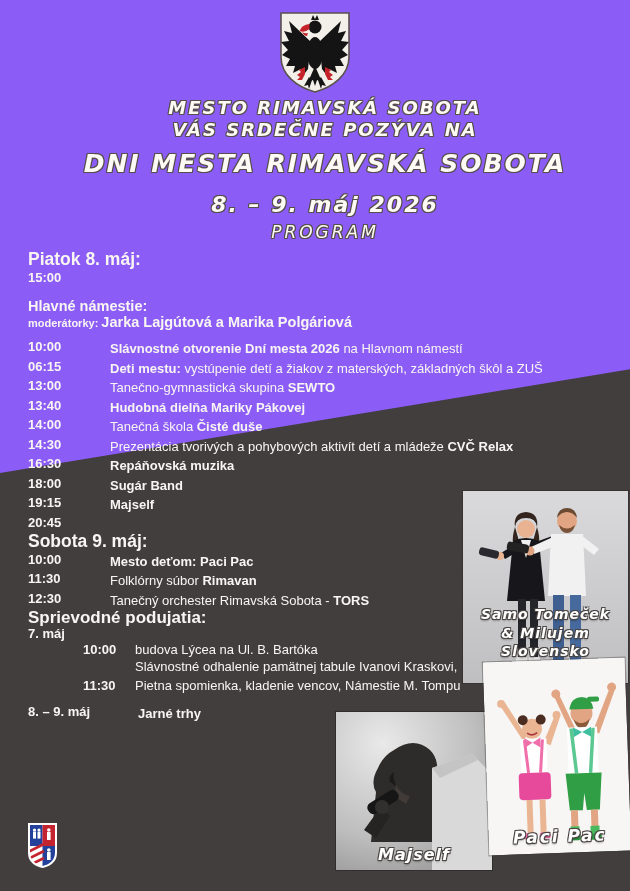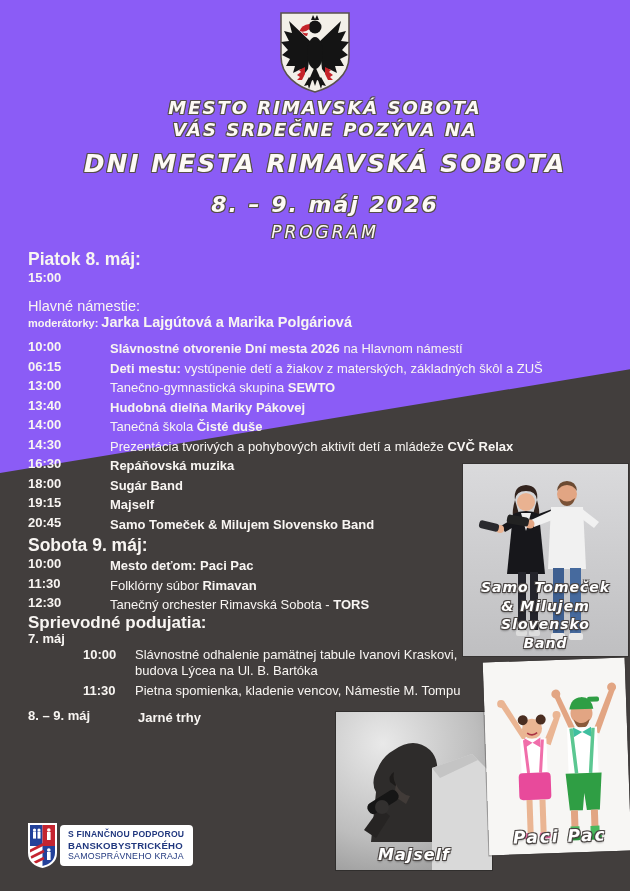--- a/index.html
+++ b/index.html
@@ -17,41 +17,41 @@
       0 -1px 0 #564f4c,0 1px 0 #564f4c,-1px 0 0 #564f4c,1px 0 0 #564f4c;}
   .t-line{font-size:18px;line-height:22px;letter-spacing:2px;}
   .t-main{font-size:25px;line-height:32px;letter-spacing:2px;margin-top:7px;}
   .t-date{font-size:22px;line-height:26px;letter-spacing:2px;margin-top:12px;}
   .t-prog{font-size:17px;line-height:21px;letter-spacing:3px;margin-top:4px;font-weight:normal;}
 
   
   .schedule{position:absolute;left:28px;top:248px;width:516px;color:#f8f5f2;
             font-size:13px;}
   .sch-h1{font-size:17.5px;font-weight:bold;line-height:22px;}
-  .sch-h2{font-size:14.5px;font-weight:normal;line-height:15px;margin-top:14px;}
+  .sch-h2{font-size:14.5px;font-weight:bold;line-height:15px;margin-top:14px;}
   .sch-line{line-height:17px;margin-bottom:3px;white-space:nowrap;}
   .sch-line .small{font-size:11px;}
   .sch-line b{font-size:14.5px;}
   .sch-row{display:flex;}
   .sch-row .time{width:82px;font-weight:bold;flex:none;}
   .sch-row .txt{flex:1;min-width:0;}
   .tline{line-height:19.5px;white-space:nowrap;}
   .subrow .time{margin-left:55px;width:52px;}
   .subrow .tline{line-height:16.5px;}
   .subrow{margin-bottom:3px;}
   .h2line{font-size:17px;font-weight:bold;line-height:16px;}
   .d7line{font-weight:bold;line-height:15px;margin-bottom:1px;}
   .widerow{margin-top:9px;}
   .widerow .time{width:110px;}
   .widerow .txt{font-weight:bold;}
 
   
   .photo{position:absolute;overflow:hidden;}
   .photo svg{display:block;}
-  .ph-samo{left:462px;top:463px;width:165px;height:192px;border:1px solid rgba(40,38,37,.45);}
+  .ph-samo{left:462px;top:490px;width:165px;height:192px;border:1px solid rgba(40,38,37,.45);}
   .ph-majself{left:335px;top:711px;width:156px;height:158px;border:1px solid rgba(30,30,30,.5);}
   .ph-paci{left:486px;top:660px;width:142px;height:193px;transform:rotate(-2deg);
            box-shadow:0 0 0 1px rgba(60,58,57,.4);}
   .caption{position:absolute;left:0;width:100%;text-align:center;
            font-family:"DejaVu Sans",sans-serif;font-style:italic;font-weight:bold;color:#fff;
            text-shadow:-1px -1px 0 #4a4543,1px -1px 0 #4a4543,-1px 1px 0 #4a4543,1px 1px 0 #4a4543,
            0 2px 2px rgba(0,0,0,.35);}
   .cap-samo{bottom:4px;font-size:14px;line-height:18.5px;letter-spacing:1px;}
   .cap-majself{bottom:6px;font-size:16px;letter-spacing:1px;}
   .cap-paci{bottom:7px;font-size:17px;letter-spacing:2px;}
@@ -153,23 +153,20 @@
         </div>
       </div>
       <div class="sch-row row">
         <div class="time">19:15</div>
         <div class="txt">
           <div class="tline"><b>Majself</b></div>
         </div>
       </div>
       <div class="sch-row row">
         <div class="time">20:45</div>
-        <div class="txt">
-          <div class="tline"><b>Samo Tomeček &amp; Milujem Slovensko Band</b></div>
-        </div>
       </div>
       <div class="sch-h1">Sobota 9. máj:</div>
       <div class="sch-row row">
         <div class="time">10:00</div>
         <div class="txt">
           <div class="tline"><b>Mesto deťom: Paci Pac</b></div>
         </div>
       </div>
       <div class="sch-row row">
         <div class="time">11:30</div>
@@ -181,22 +178,22 @@
         <div class="time">12:30</div>
         <div class="txt">
           <div class="tline"><span>Tanečný orchester Rimavská Sobota - </span><b>TORS</b></div>
         </div>
       </div>
       <div class="h2line">Sprievodné podujatia:</div>
       <div class="d7line">7. máj</div>
       <div class="sch-row subrow">
         <div class="time">10:00</div>
         <div class="txt">
+          <div class="tline"><span>budova Lýcea na Ul. B. Bartóka</span></div>
           <div class="tline"><span>Slávnostné odhalenie pamätnej tabule Ivanovi Kraskovi,</span></div>
-          <div class="tline"><span>budova Lýcea na Ul. B. Bartóka</span></div>
         </div>
       </div>
       <div class="sch-row subrow">
         <div class="time">11:30</div>
         <div class="txt">
           <div class="tline"><span>Pietna spomienka, kladenie vencov, Námestie M. Tompu</span></div>
         </div>
       </div>
       <div class="sch-row widerow">
         <div class="time">8. – 9. máj</div>
@@ -340,19 +337,14 @@
           <circle cx="21.8" cy="28" r="1.8"></circle>
             <rect x="20" y="30" width="3.6" height="8"></rect>
         </g>
         <g stroke="#c42430" stroke-width="2.6">
           <line x1="1" y1="30" x2="17" y2="22"></line>
           <line x1="1" y1="37" x2="17" y2="29"></line>
           <line x1="1" y1="44" x2="17" y2="36"></line>
         </g>
       </g>
     </svg>
-    <div class="logo-box">
-      <div class="l1">S FINANČNOU PODPOROU</div>
-      <div class="l2">BANSKOBYSTRICKÉHO</div>
-      <div class="l3">SAMOSPRÁVNEHO KRAJA</div>
-    </div>
   </div>
 </div>
 
 </body></html>

